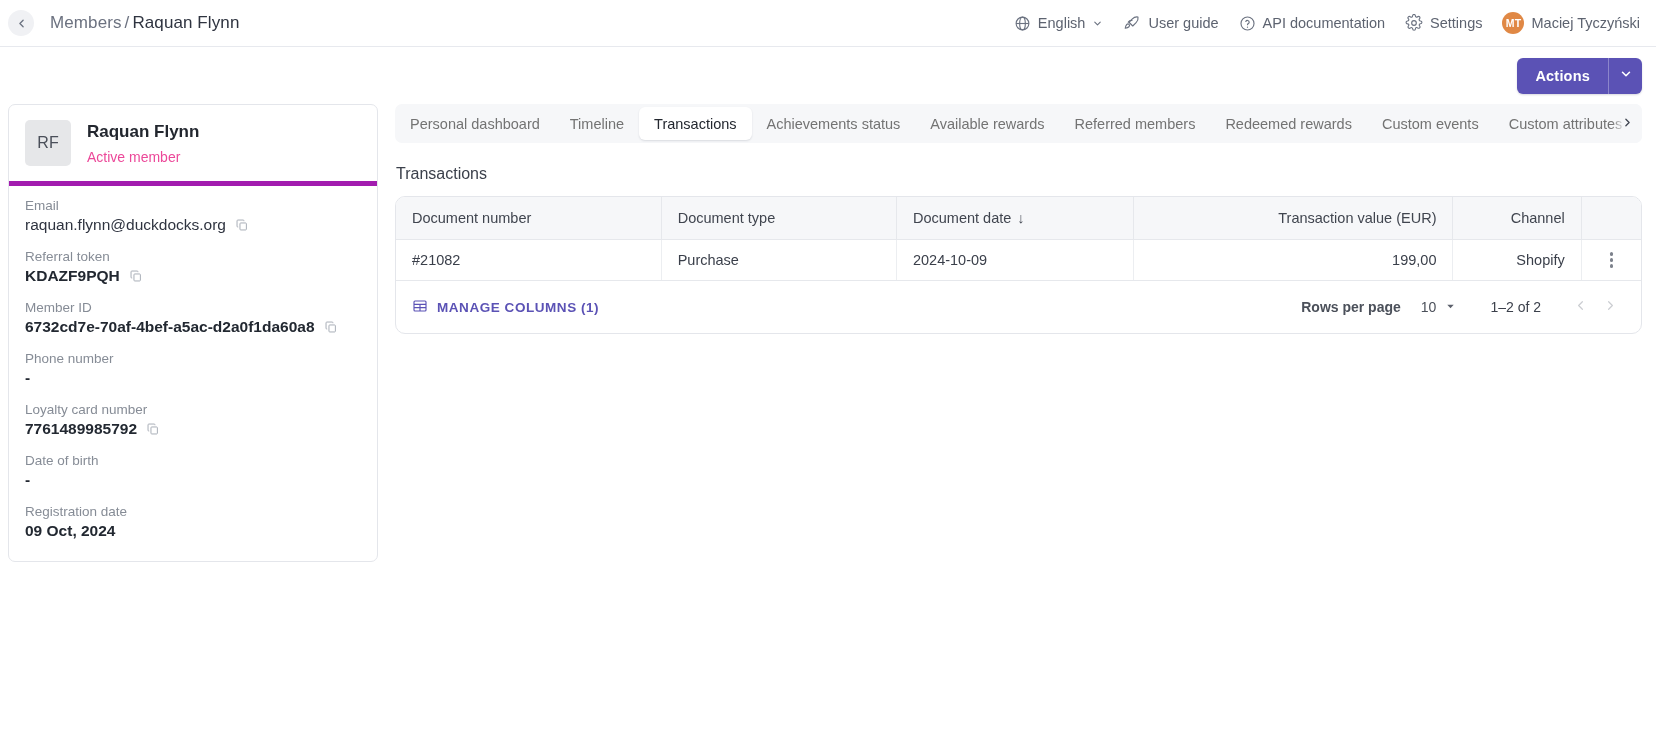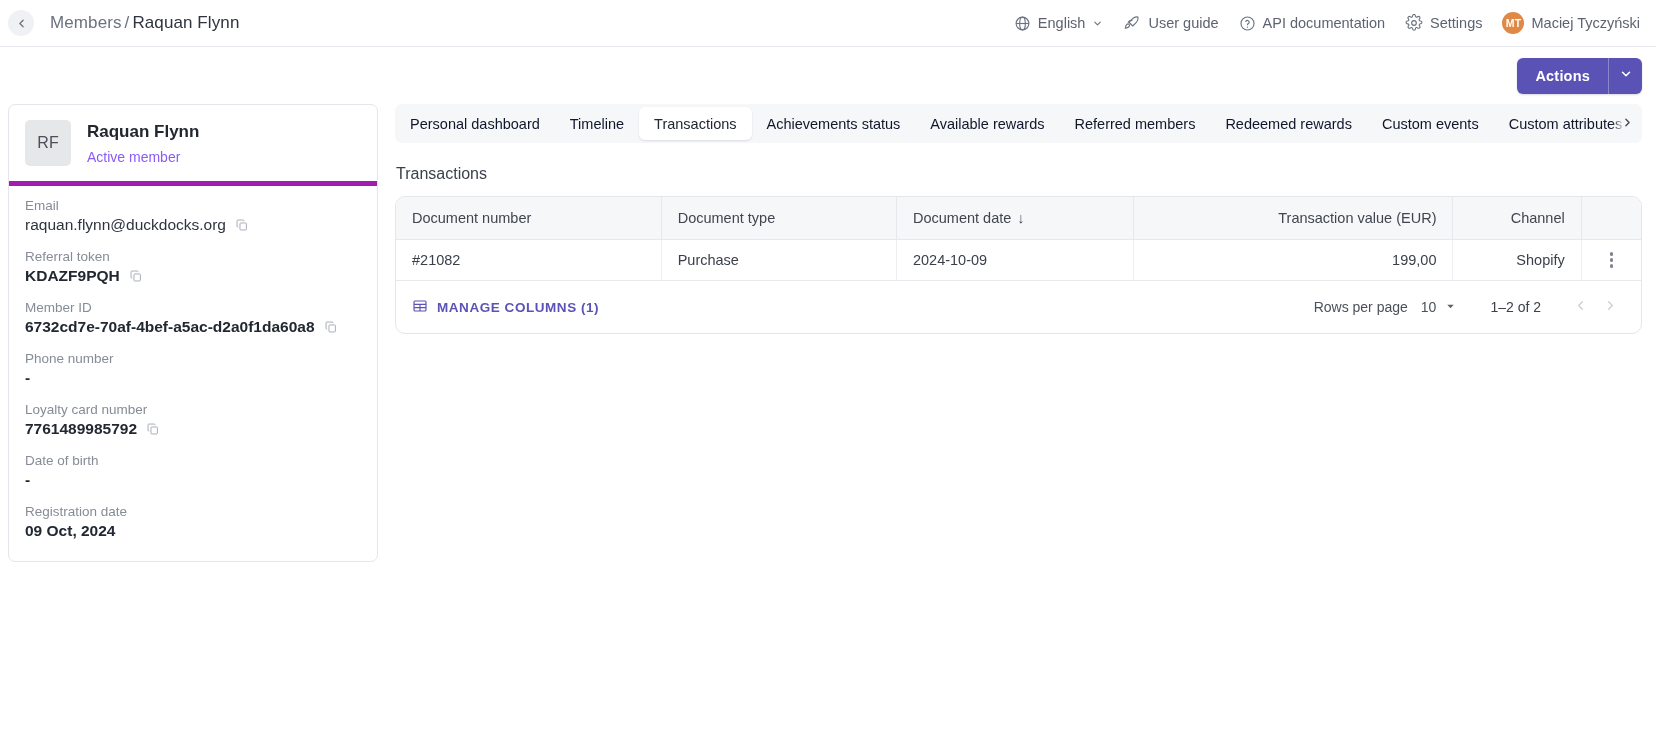--- a/index.html
+++ b/index.html
@@ -136,21 +136,21 @@
     flex: 0 0 auto;
   }
   .side-name {
     font-size: 17px;
     font-weight: bold;
     color: #23272f;
     line-height: 1.25;
   }
   .side-status {
     font-size: 14px;
-    color: #8b5cf6;
+    color: #ec4899;
     margin-top: 6px;
   }
   .side-body { padding: 12px 16px 18px 16px; }
   .field { margin-bottom: 13px; }
   .field:last-child { margin-bottom: 2px; }
   .field-label {
     font-size: 13.5px;
     color: #868c96;
     margin-bottom: 2px;
   }
@@ -183,21 +183,21 @@
     display: flex;
     align-items: stretch;
     height: 39px;
     flex: 1 1 auto;
     overflow: hidden;
   }
   .tab {
     display: flex; align-items: center;
     padding: 0 15px;
     font-size: 14.5px;
-    color: #0f172a;
+    color: #737373;
     cursor: pointer;
     white-space: nowrap;
     border-radius: 6px;
     margin: 3px 0;
   }
   .tab.active {
     background: #fff;
     box-shadow: 0 1px 2px rgba(30,35,60,.13);
     color: #23272f;
   }
@@ -274,21 +274,21 @@
     letter-spacing: .55px;
     cursor: pointer;
   }
   .pager {
     margin-left: auto;
     display: flex; align-items: center;
     gap: 0;
     font-size: 14px;
     color: #4b505a;
   }
-  .pager .rpp-label { margin-right: 13px; }
+  .pager .rpp-label { margin-right: 20px; font-weight: bold; }
   .rpp-select {
     display: flex; align-items: center; gap: 9px;
     cursor: pointer;
     margin-right: 34px;
   }
   .range { margin-right: 24px; color: #3b404b; }
   .pg-btn {
     width: 30px; height: 30px;
     display: flex; align-items: center; justify-content: center;
     cursor: pointer;

